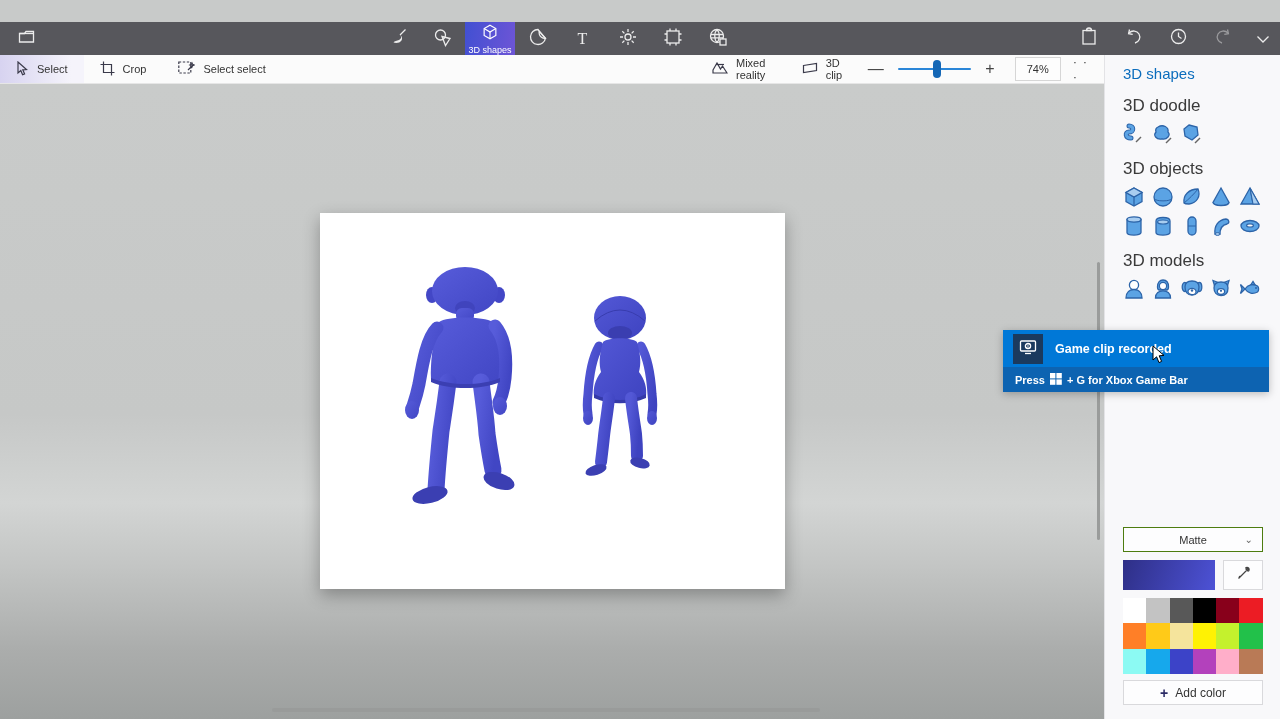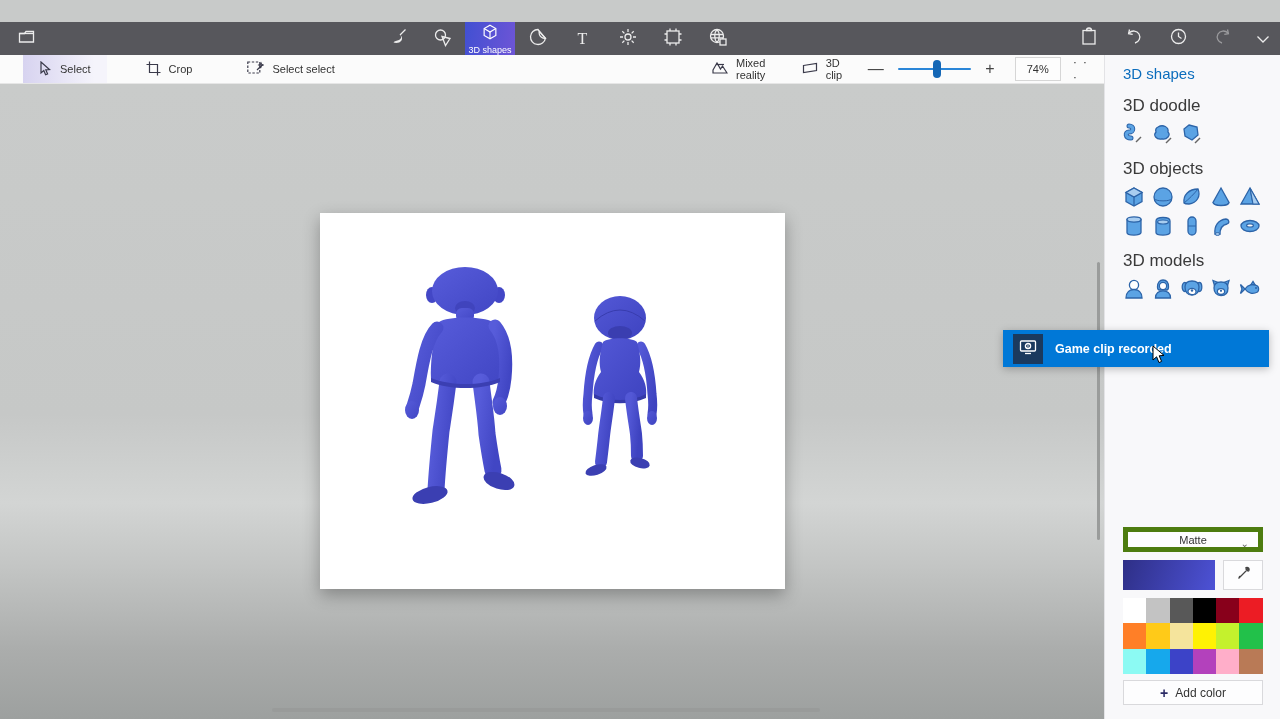--- a/index.html
+++ b/index.html
@@ -25,21 +25,21 @@
   .tool-right { position:absolute; right:0; top:0; height:33px; display:flex; }
   .tool-right .tool-btn:last-child { width:34px; }
   .dimmed { opacity:.45; }
   .menu-btn { position:absolute; left:14px; top:4px; width:24px; height:24px; display:flex; align-items:center; justify-content:center; }
   .menu-btn svg { stroke:#ececec; fill:none; stroke-width:1.3; }
 
   
   .ribbon { position:absolute; top:55px; left:0; width:1104px; height:29px; background:#fbfbfb;
             border-bottom:1px solid #e6e6e6; font-size:11px; color:#333; }
   .ribbon-left { position:absolute; left:0; top:0; height:28px; display:flex; align-items:stretch; }
-  .ribbon-item { display:flex; align-items:center; gap:8px; padding:0 16px;margin-left:23px; }
+  .ribbon-item { display:flex; align-items:center; gap:8px; padding:0 16px; }
   .ribbon-item svg { stroke:#3a3a4a; fill:none; stroke-width:1.2; }
   .ribbon-item.active { background:linear-gradient(90deg,#d7d3f0,#f5f4fb 85%); }
   .ribbon-right { position:absolute; left:700px; top:0; height:28px; display:flex; align-items:center; }
   .ribbon-right svg { stroke:#3a3a4a; fill:none; stroke-width:1.2; }
   .rr-item { display:flex; align-items:center; gap:8px; padding:0 12px; }
   .zoom-minus,.zoom-plus { font-size:16px; color:#444; padding:0 10px; }
   .slider { position:relative; width:96px; height:28px; margin:0 4px; }
   .slider-track { position:absolute; top:13px; left:0; width:100%; height:2px; background:#2a86d8; border-radius:1px; }
   .slider-handle { position:absolute; top:5px; left:46px; width:8px; height:18px; border-radius:4px; background:#1467b6; }
   .zoom-level { border:1px solid #d6d6d6; background:#fdfdfd; padding:5px 11px; margin-left:10px; }
@@ -61,21 +61,21 @@
   .panel-title { color:#0b6dbd; font-size:15px; margin-bottom:13px; }
   .lib-btn { width:140px; height:28px; border:1px solid #d9d9dc; background:#fdfdfe; display:flex;
              align-items:center; justify-content:center; gap:8px; font-size:11px; color:#333; }
   .lib-btn svg { stroke:#444; fill:none; stroke-width:1.1; }
   .section-label { font-size:17px; color:#3a3a3a; margin:14px 0 7px 0; }
   .icon-row { display:flex; gap:7px; flex-wrap:wrap; width:146px; }
   .shape-icon { width:22px; height:22px; display:flex; align-items:center; justify-content:center; }
   .shape-icon svg { width:22px; height:22px; }
   .si-stroke { stroke:#2d64a8; stroke-width:1.3; fill:#5ba3e4; }
   .si-light { fill:#a8cdf0; }
-  .material { position:absolute; left:18px; top:472px; width:140px; height:25px; border:5px solid #4d7c0f;
+  .material { position:absolute; left:18px; top:472px; width:140px; height:25px; border:1px solid #4d7c0f;
               background:#fdfdfe; display:flex; align-items:center; justify-content:center; font-size:11px; color:#333; }
   .material .chev { position:absolute; right:9px; top:6px; color:#666; font-size:10px; }
   .swatch-row { position:absolute; left:18px; top:505px; width:140px; height:30px; display:flex; gap:8px; }
   .current-swatch { width:92px; height:30px; }
   .dropper-btn { width:40px; height:30px; border:1px solid #d9d9dc; background:#fdfdfe; display:flex;
                  align-items:center; justify-content:center; }
   .dropper-btn svg { stroke:#444; fill:none; stroke-width:1.2; }
   .palette { position:absolute; left:18px; top:543px; width:140px; display:flex; flex-wrap:wrap; }
   .swatch { width:23.3px; height:25.3px; }
   .add-color { position:absolute; left:18px; top:625px; width:140px; height:25px; border:1px solid #d9d9dc;
@@ -519,20 +519,32 @@
           <svg width="18" height="16" viewBox="0 0 18 16">
               <rect x="1.5" y="2" width="15" height="10" rx="1"></rect>
               <path d="M6 14.5 h6"></path>
               <circle cx="9" cy="7" r="2.6"></circle>
               <path d="M7.2 8.8 c1.2 -1.2 2.4 -1.2 3.6 0 M7.2 5.2 c1.2 1.2 2.4 1.2 3.6 0" stroke-width="0.9"></path>
             </svg>
         </span>
       </div>
       <span class="toast-title">Game clip recorded</span>
     </div>
+    <div class="toast-strip">
+      <span>Press</span>
+      <span>
+        <svg width="12" height="12" viewBox="0 0 12 12">
+            <rect x="0" y="0" width="5.4" height="5.4" fill="#ffffff"></rect>
+            <rect x="6.4" y="0" width="5.4" height="5.4" fill="#ffffff"></rect>
+            <rect x="0" y="6.4" width="5.4" height="5.4" fill="#ffffff"></rect>
+            <rect x="6.4" y="6.4" width="5.4" height="5.4" fill="#ffffff"></rect>
+          </svg>
+      </span>
+      <span>+ G for Xbox Game Bar</span>
+    </div>
   </div>
 
   <span class="cursor">
     <svg width="13" height="19" viewBox="0 0 13 19">
         <path d="M1 1 L1 15 L4.6 11.8 L7 17.6 L9.6 16.4 L7.2 10.8 L12 10.4 Z" fill="#ffffff" stroke="#000000" stroke-width="1"></path>
       </svg>
   </span>
 
 </div>
 

